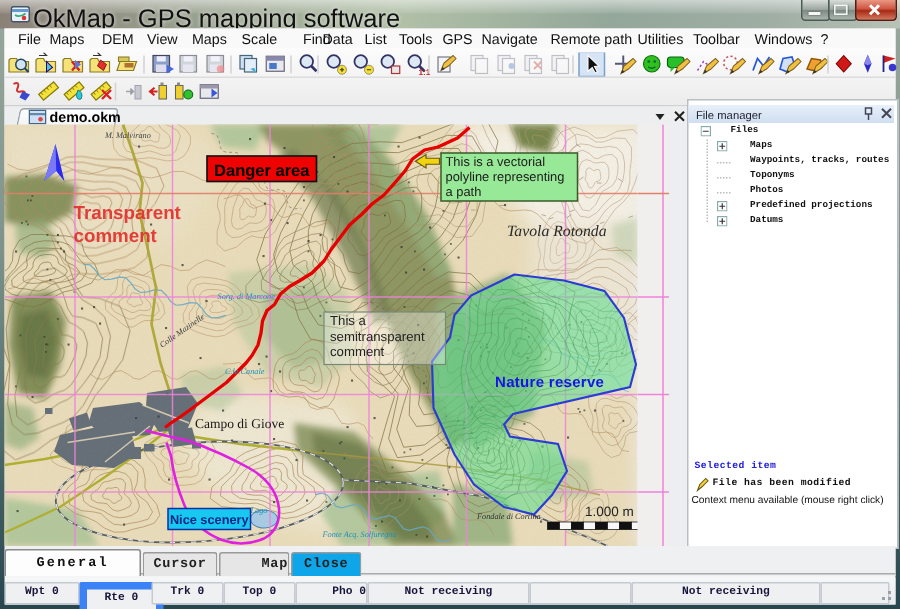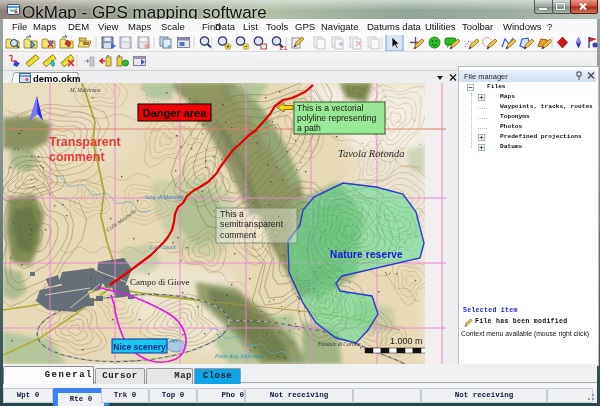--- a/index.html
+++ b/index.html
@@ -35,21 +35,21 @@
       <span style="position:absolute;left:68px;top:21px">DEM</span>
       <span style="position:absolute;left:98px;top:21px">View</span>
       <span style="position:absolute;left:128px;top:21px">Maps</span>
       <span style="position:absolute;left:161px;top:21px">Scale</span>
       <span style="position:absolute;left:202px;top:21px">Find</span>
       <span style="position:absolute;left:215px;top:21px">Data</span>
       <span style="position:absolute;left:243px;top:21px">List</span>
       <span style="position:absolute;left:266px;top:21px">Tools</span>
       <span style="position:absolute;left:295px;top:21px">GPS</span>
       <span style="position:absolute;left:321px;top:21px">Navigate</span>
-      <span style="position:absolute;left:367px;top:21px">Datums data</span>
+      <span style="position:absolute;left:367px;top:21px">Remote path</span>
       <span style="position:absolute;left:425px;top:21px">Utilities</span>
       <span style="position:absolute;left:462px;top:21px">Toolbar</span>
       <span style="position:absolute;left:503px;top:21px">Windows</span>
       <span style="position:absolute;left:547px;top:21px">?</span>
     </div>
 
   <div style="position:absolute;left:3px;top:32px;width:594px;height:38px;background:linear-gradient(180deg,#fcfcfc,#ececec);border-bottom:1px solid #d0d0d0"></div>
   <div style="position:absolute;left:3px;top:51px;width:594px;height:1px;background:#dcdcdc"></div>
   <svg width="600" height="16" viewBox="0 0 600 16" style="position:absolute;left:0;top:35px">
       <g transform="translate(5,0)">
@@ -854,21 +854,21 @@
     <div style="position:absolute;left:471px;top:93px;width:1px;height:55px;border-left:1px dotted #bbb"></div>
   <div style="position:absolute;left:463px;top:307px;font:bold 6.5px 'Liberation Mono',monospace;color:#2222dd;letter-spacing:0.3px">Selected item</div>
   <svg width="9" height="10" style="position:absolute;left:464px;top:318px">
       <polygon points="1,9 2.5,5 6.5,1 8,2.5 4,6.5" fill="#f0d040" stroke="#665510" stroke-width="0.7"></polygon>
     </svg>
   <div style="position:absolute;left:475px;top:318px;font:bold 6.5px 'Liberation Mono',monospace;color:#111;letter-spacing:0.3px">File has been modified</div>
   <div style="position:absolute;left:461px;top:330px;font-size:6.8px;color:#111">Context menu available (mouse right click)</div>
 
   <div style="position:absolute;left:3px;top:364px;width:594px;height:20px;background:#eef0f2"></div>
   <div style="position:absolute;left:3px;top:382px;width:594px;height:1px;background:#aaa"></div>
-  <div style="position:absolute;left:3px;top:366px;width:89px;height:17px;background:#fdfdfd;border:1px solid #8a8a8a;border-bottom:none;border-radius:2px 2px 0 0;text-align:right;font:bold 9px 'Liberation Mono',monospace;color:#111;line-height:16px;letter-spacing:1.5px;z-index:3">General</div>
+  <div style="position:absolute;left:3px;top:366px;width:89px;height:17px;background:#fdfdfd;border:1px solid #8a8a8a;border-bottom:none;border-radius:2px 2px 0 0;text-align:center;font:bold 9px 'Liberation Mono',monospace;color:#111;line-height:16px;letter-spacing:1.5px;z-index:3">General</div>
     <div style="position:absolute;left:95px;top:368px;width:48px;height:15px;background:#e6e6e6;border:1px solid #9a9a9a;border-bottom:none;border-radius:2px 2px 0 0;text-align:center;font:bold 9px 'Liberation Mono',monospace;color:#222;line-height:14px;letter-spacing:0.5px;z-index:2">Cursor</div>
     <div style="position:absolute;left:146px;top:368px;width:45px;height:15px;background:#e6e6e6;border:1px solid #9a9a9a;border-bottom:none;border-radius:2px 2px 0 0;text-align:right;font:bold 9px 'Liberation Mono',monospace;color:#222;line-height:14px;letter-spacing:0.5px;z-index:2">Map</div>
     <div style="position:absolute;left:194px;top:368px;width:45px;height:15px;background:#0ea5e9;border:1px solid #9a9a9a;border-bottom:none;border-radius:2px 2px 0 0;text-align:center;font:bold 9px 'Liberation Mono',monospace;color:#222;line-height:14px;letter-spacing:0.5px;z-index:2">Close</div>
 
   <div style="position:absolute;left:3px;top:385px;width:594px;height:18px;background:linear-gradient(180deg,#f6f7f8,#e8eaee)"></div>
   <div style="position:absolute;left:3px;top:388px;width:48px;height:13px;background:#eef0f2;border:1px solid #c5cad1;border-radius:1px;text-align:center;font:bold 7.5px 'Liberation Mono',monospace;color:#16163a;line-height:13px">Wpt 0</div>
     <div style="position:absolute;left:53px;top:388px;width:46px;height:13px;background:#eef0f2;border:5px solid #3b82f6;border-radius:1px;text-align:center;font:bold 7.5px 'Liberation Mono',monospace;color:#16163a;line-height:13px">Rte 0</div>
     <div style="position:absolute;left:101px;top:388px;width:46px;height:13px;background:#eef0f2;border:1px solid #c5cad1;border-radius:1px;text-align:center;font:bold 7.5px 'Liberation Mono',monospace;color:#16163a;line-height:13px">Trk 0</div>
     <div style="position:absolute;left:149px;top:388px;width:46px;height:13px;background:#eef0f2;border:1px solid #c5cad1;border-radius:1px;text-align:center;font:bold 7.5px 'Liberation Mono',monospace;color:#16163a;line-height:13px">Top 0</div>
     <div style="position:absolute;left:197px;top:388px;width:46px;height:13px;background:#eef0f2;border:1px solid #c5cad1;border-radius:1px;text-align:right;font:bold 7.5px 'Liberation Mono',monospace;color:#16163a;line-height:13px">Pho 0</div>

